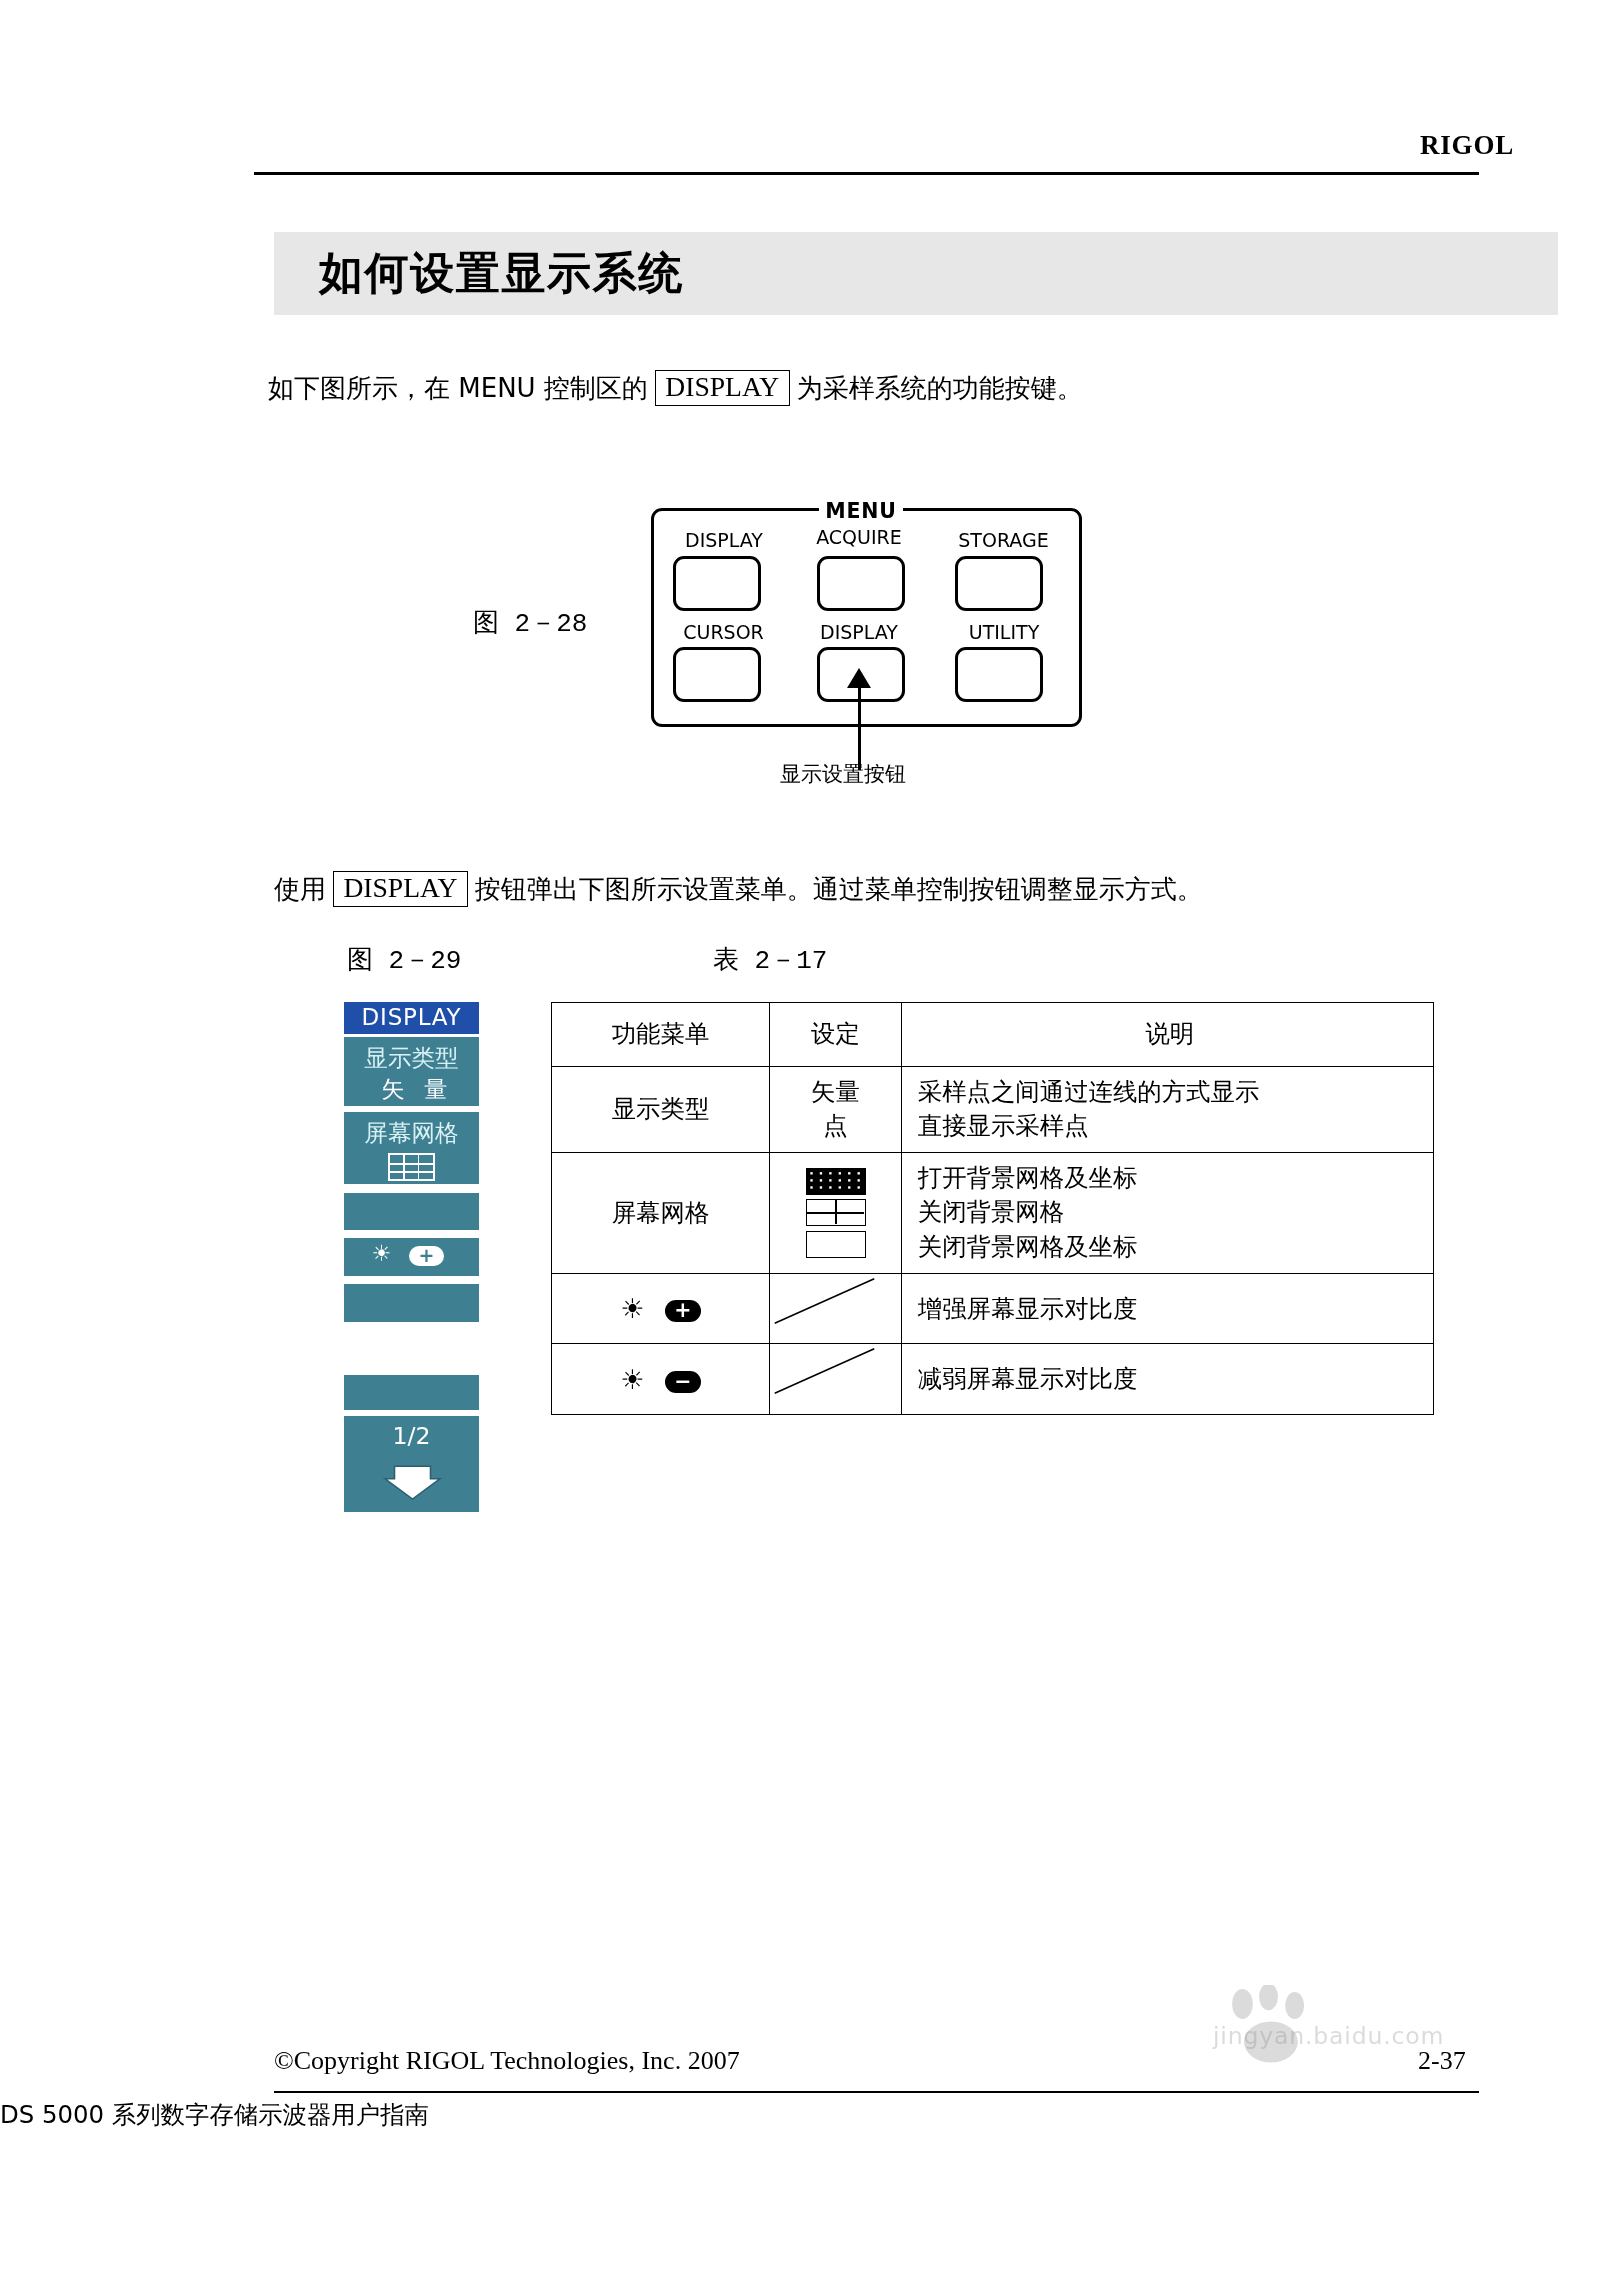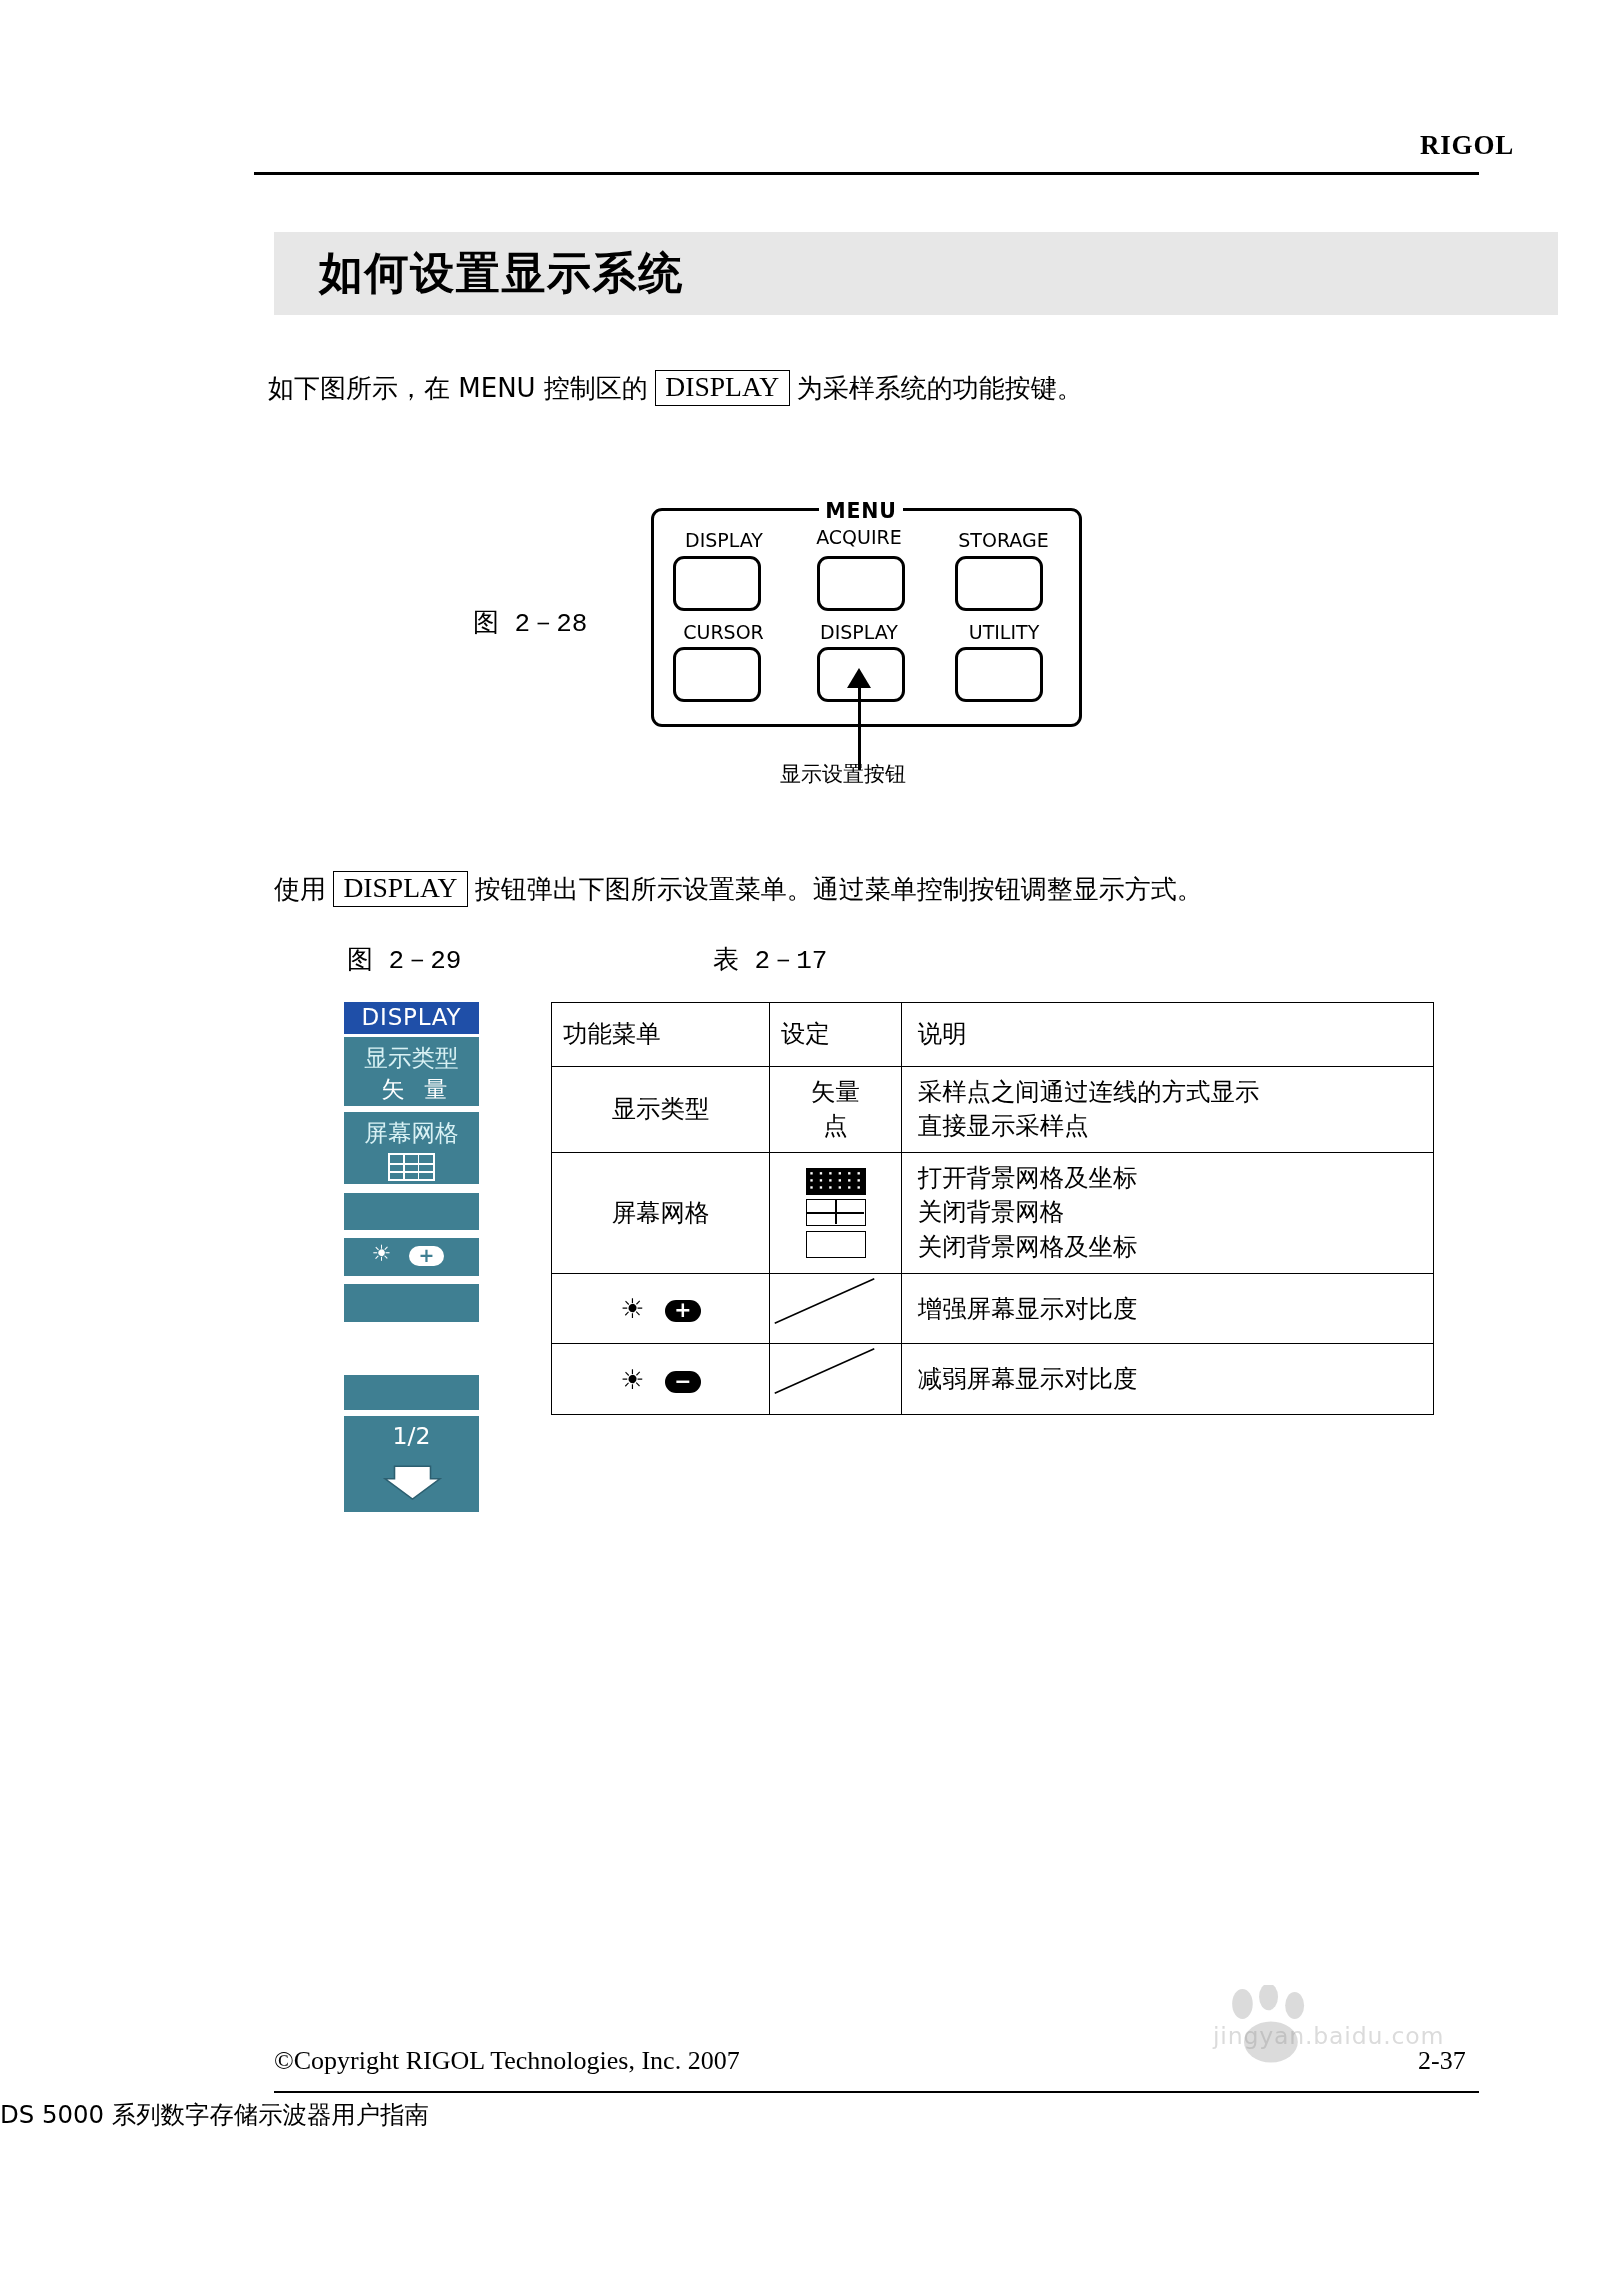--- a/index.html
+++ b/index.html
@@ -159,21 +159,21 @@
   }
   .tbl td, .tbl th {
     border:1.6px solid #000;
     padding:7.9px 11px;
     vertical-align:middle;
     font-weight:normal;
   }
   .tbl .c1 { width:195px; text-align:center; }
   .tbl .c2 { width:109px; text-align:center; }
   .tbl .c3 { width:504px; text-align:left; padding-left:15.8px; }
-  .tbl .hdr { text-align:left; height:47px; }
+  .tbl .hdr { text-align:center; height:47px; }
   .lines { line-height:1.42; }
   .diag {
     position:relative; height:54px;
   }
   .diag svg { position:absolute; left:0; top:0; }
 
   .g-icon-wrap { display:flex; flex-direction:column; align-items:center; gap:4.7px; }
   .g1, .g2, .g3 {
     width:60px; height:27px; border:1.6px solid #000; box-sizing:border-box; position:relative; background:#fff;
   }

